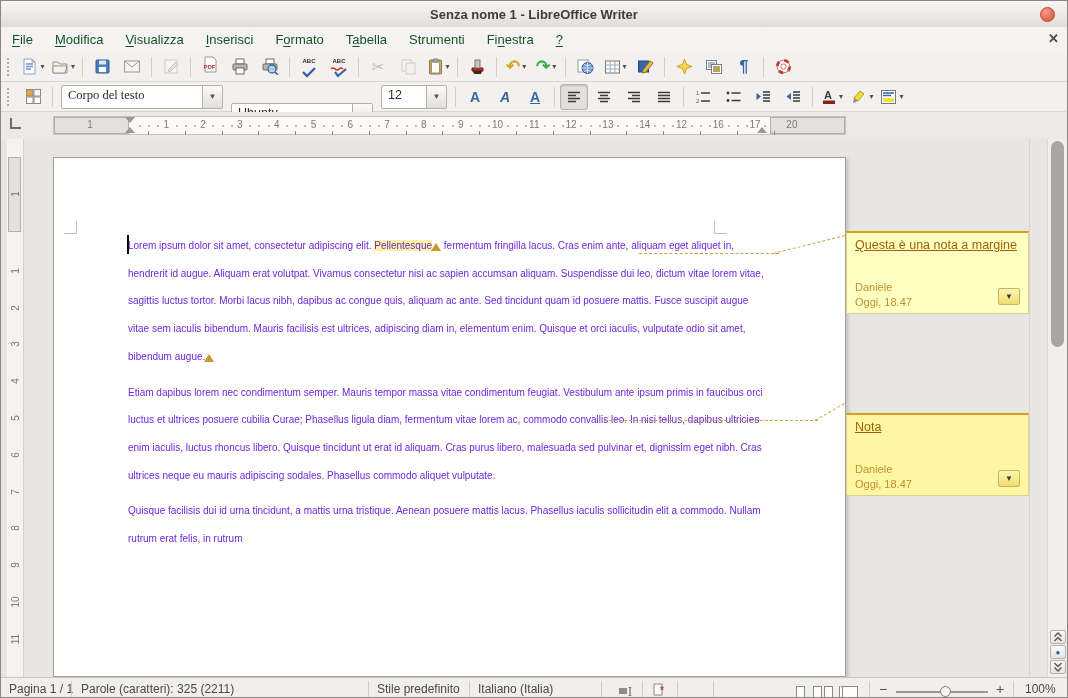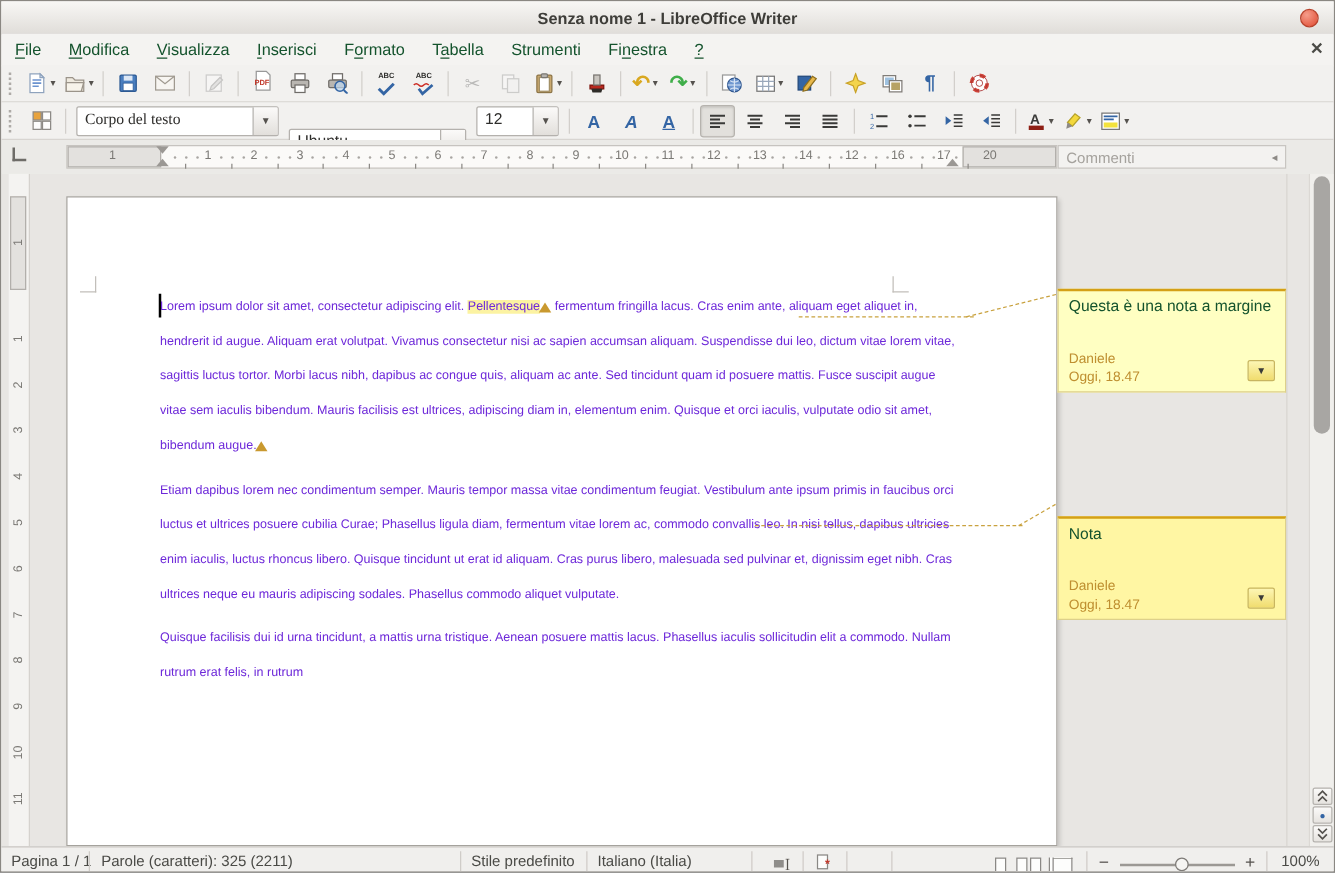--- a/index.html
+++ b/index.html
@@ -74,21 +74,21 @@
   .anchor-tri{display:inline-block;width:0;height:0;border-left:5px solid transparent;
     border-right:5px solid transparent;border-bottom:8px solid #c9992f;vertical-align:-2px;margin-left:-1px;}
   .connector{position:absolute;border-top:1.5px dashed #c9a23f;}
   
   #comments-pane{position:absolute;left:845px;top:0;width:183px;height:538px;}
   #comments-pane-border{position:absolute;left:1028px;top:0;width:1px;height:538px;background:#d8d5d1;}
   .note{position:absolute;left:0;width:183px;height:83px;border:1px solid #ddd08a;
     border-top:2px solid #d4a017;box-sizing:border-box;padding:5px 8px;}
   #note1{top:92px;background:#ffffc2;}
   #note2{top:274px;background:#fff6a3;}
-  .note-text{font-size:12.5px;color:#14532d;}
+  .note-text{font-size:12.5px;color:#a16207;text-decoration:underline;}
   .note-author{position:absolute;left:8px;bottom:20px;font-size:11px;color:#bf8f30;}
   .note-time{position:absolute;left:8px;bottom:5px;font-size:11px;color:#bf8f30;}
   .note-menu{position:absolute;right:8px;bottom:8px;width:22px;height:17px;
     background:linear-gradient(#fdf6b4,#f0dc6e);border:1px solid #c8b560;border-radius:2px;
     font-size:8px;color:#3a3a38;display:flex;align-items:center;justify-content:center;padding:0;}
   
   #vscroll-track{position:absolute;left:1046px;top:0;width:22px;height:538px;background:#f0efec;border-left:1px solid #dbd8d4;}
   #vscroll-thumb{position:absolute;left:1050px;top:2px;width:13px;height:206px;background:#a8a6a3;border-radius:7px;}
   .navbtn{position:absolute;left:1049px;width:16px;height:14px;background:linear-gradient(#fbfaf9,#e6e3df);
     border:1px solid #b5b2ae;border-radius:2px;display:flex;align-items:center;justify-content:center;box-sizing:border-box;}
@@ -489,24 +489,20 @@
         <i class="rtick" style="left: 645.9px;"></i>
         <i class="rdot" style="left: 673.5px;"></i>
         <i class="rdot" style="left: 682.7px;"></i>
         <i class="rdot" style="left: 691.9px;"></i>
         <b class="rnum" style="left: 701.1px;">17</b>
         <i class="rtick" style="left: 682.7px;"></i>
         <i class="rdot" style="left: 710.3px;"></i>
         <b class="rnum" style="left: 737.9px;">20</b>
         <i class="rtick" style="left: 719.5px;"></i>
       </div>
-    <div id="comments-btn">
-      <span>Commenti</span>
-      <span style="font-size:9px;color:#8d8a86;">◂</span>
-    </div>
   </div>
 
   <div id="workspace">
     <div id="vruler">
       <div id="vmargin"></div>
       <b class="vnum" style="top:55px;">1</b>
       <span id="vruler-nums"><b class="vnum" style="top: 131.8px;">1</b><b class="vnum" style="top: 168.6px;">2</b><b class="vnum" style="top: 205.4px;">3</b><b class="vnum" style="top: 242.2px;">4</b><b class="vnum" style="top: 279px;">5</b><b class="vnum" style="top: 315.8px;">6</b><b class="vnum" style="top: 352.6px;">7</b><b class="vnum" style="top: 389.4px;">8</b><b class="vnum" style="top: 426.2px;">9</b><b class="vnum" style="top: 463px;">10</b><b class="vnum" style="top: 499.8px;">11</b></span>
     </div>
 
     <div id="page"></div>

